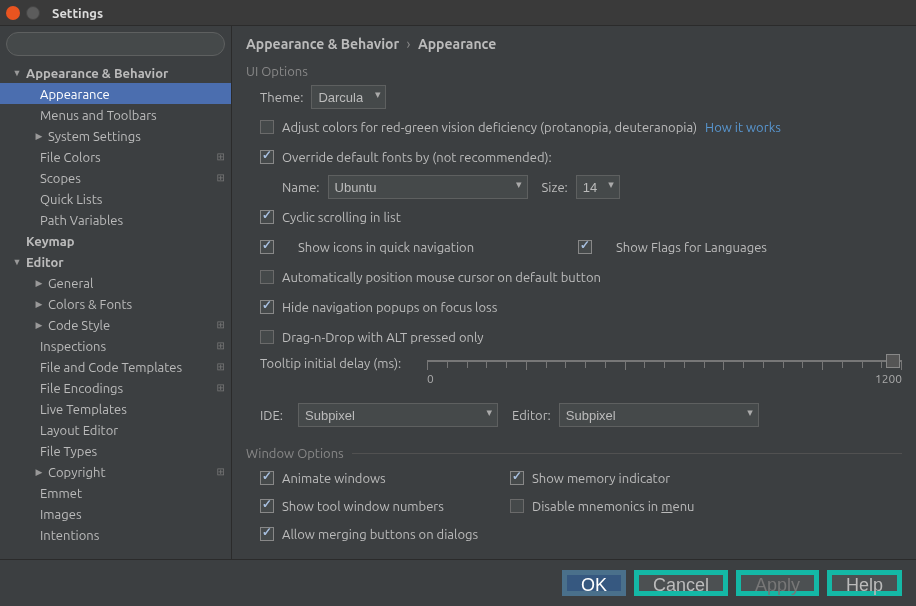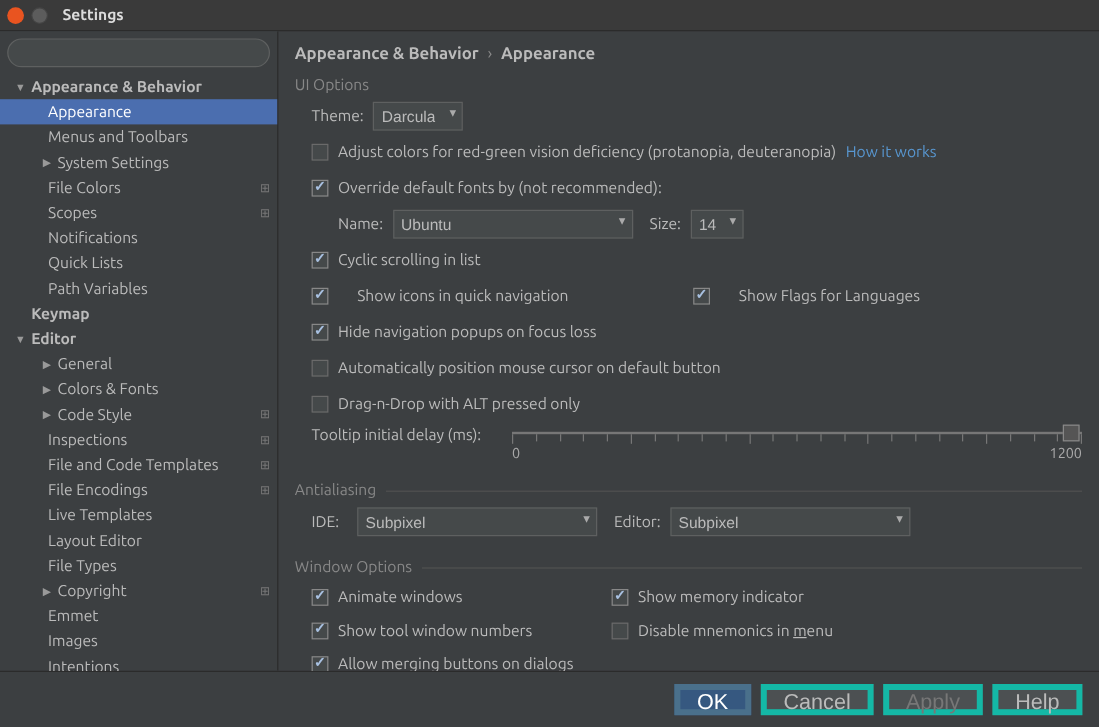--- a/index.html
+++ b/index.html
@@ -159,23 +159,20 @@
         </div>
         <div class="tree-item l1">
           <span>File Colors</span>
           <span class="mini-gear">⊞</span>
         </div>
         <div class="tree-item l1">
           <span>Scopes</span>
           <span class="mini-gear">⊞</span>
         </div>
         <div class="tree-item l1">
-          <span>Notifications</span>
-        </div>
-        <div class="tree-item l1">
           <span>Quick Lists</span>
         </div>
         <div class="tree-item l1">
           <span>Path Variables</span>
         </div>
         <div class="tree-item l0" style="padding-left: 26px;">
           <span>Keymap</span>
         </div>
         <div class="tree-item l0">
           <span class="arrow expanded"></span>
@@ -264,26 +261,26 @@
         <input type="checkbox" checked="" style="">
         <span class="label">Cyclic scrolling in list</span>
       </div>
       <div class="row" style="gap:24px;">
         <input type="checkbox" checked="" style="">
         <span class="label" style="width:256px;">Show icons in quick navigation</span>
         <input type="checkbox" checked="" style="">
         <span class="label">Show Flags for Languages</span>
       </div>
       <div class="row">
-        <input type="checkbox" checked="" style="">
-        <span class="label">Hide navigation popups on focus loss</span>
-      </div>
-      <div class="row">
         <input type="checkbox" style="">
         <span class="label">Automatically position mouse cursor on default button</span>
+      </div>
+      <div class="row">
+        <input type="checkbox" checked="" style="">
+        <span class="label">Hide navigation popups on focus loss</span>
       </div>
       <div class="row">
         <input type="checkbox" style="">
         <span class="label">Drag-n-Drop with ALT pressed only</span>
       </div>
       <div class="slider-row">
         <span class="label" style="min-width:150px;padding-top:2px;">Tooltip initial delay (ms):</span>
         <div class="slider-track">
           <div class="track-line"></div>
           <div class="ticks">
@@ -315,24 +312,20 @@
           </div>
           <div class="slider-handle"></div>
           <div class="slider-labels">
             <span class="l">0</span>
             <span class="r">1200</span>
           </div>
         </div>
       </div>
     </div>
 
-    <div style="display:flex;align-items:center;padding:0 14px 6px 14px;">
-      <span class="section-label" style="padding:0;margin-right:8px;">Antialiasing</span>
-      <div style="flex:1;border-top:1px solid #515151;"></div>
-    </div>
     <div class="section-body">
       <div class="row">
         <span class="label" style="width:30px;">IDE:</span>
         <span class="combo-wrap"><select class="combo" style="width:200px;"><option>Subpixel</option></select></span>
         <span class="label" style="margin-left:6px;">Editor:</span>
         <span class="combo-wrap"><select class="combo" style="width:200px;"><option>Subpixel</option></select></span>
       </div>
     </div>
 
     <div style="display:flex;align-items:center;padding:0 14px 6px 14px;">

